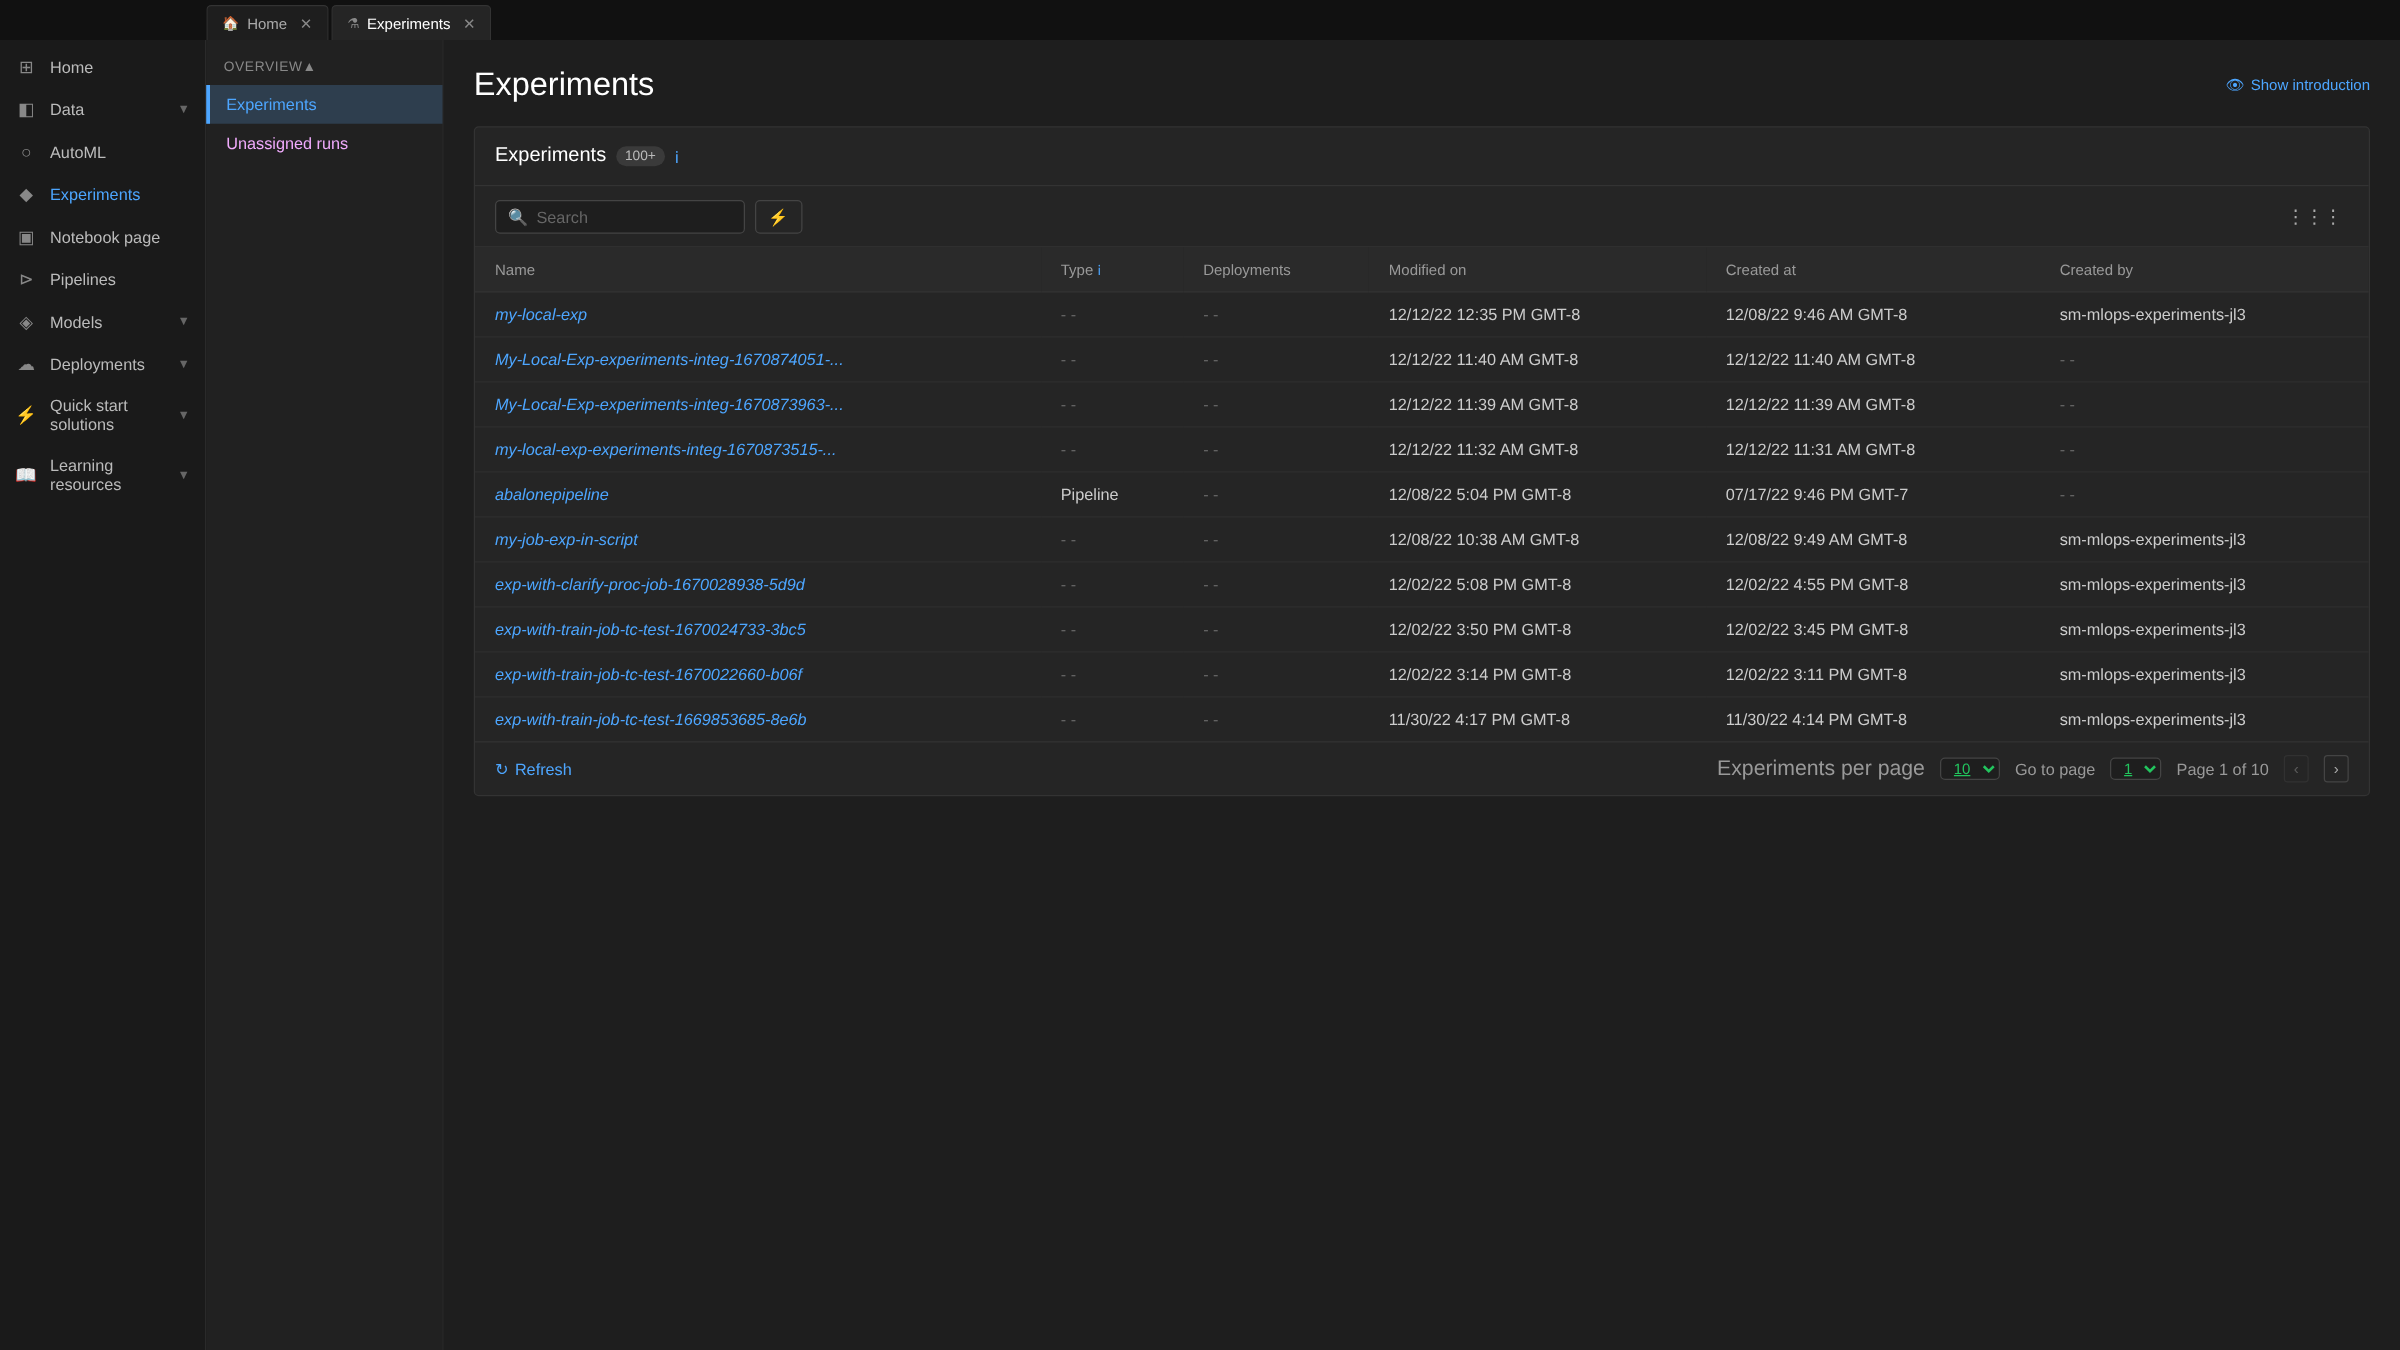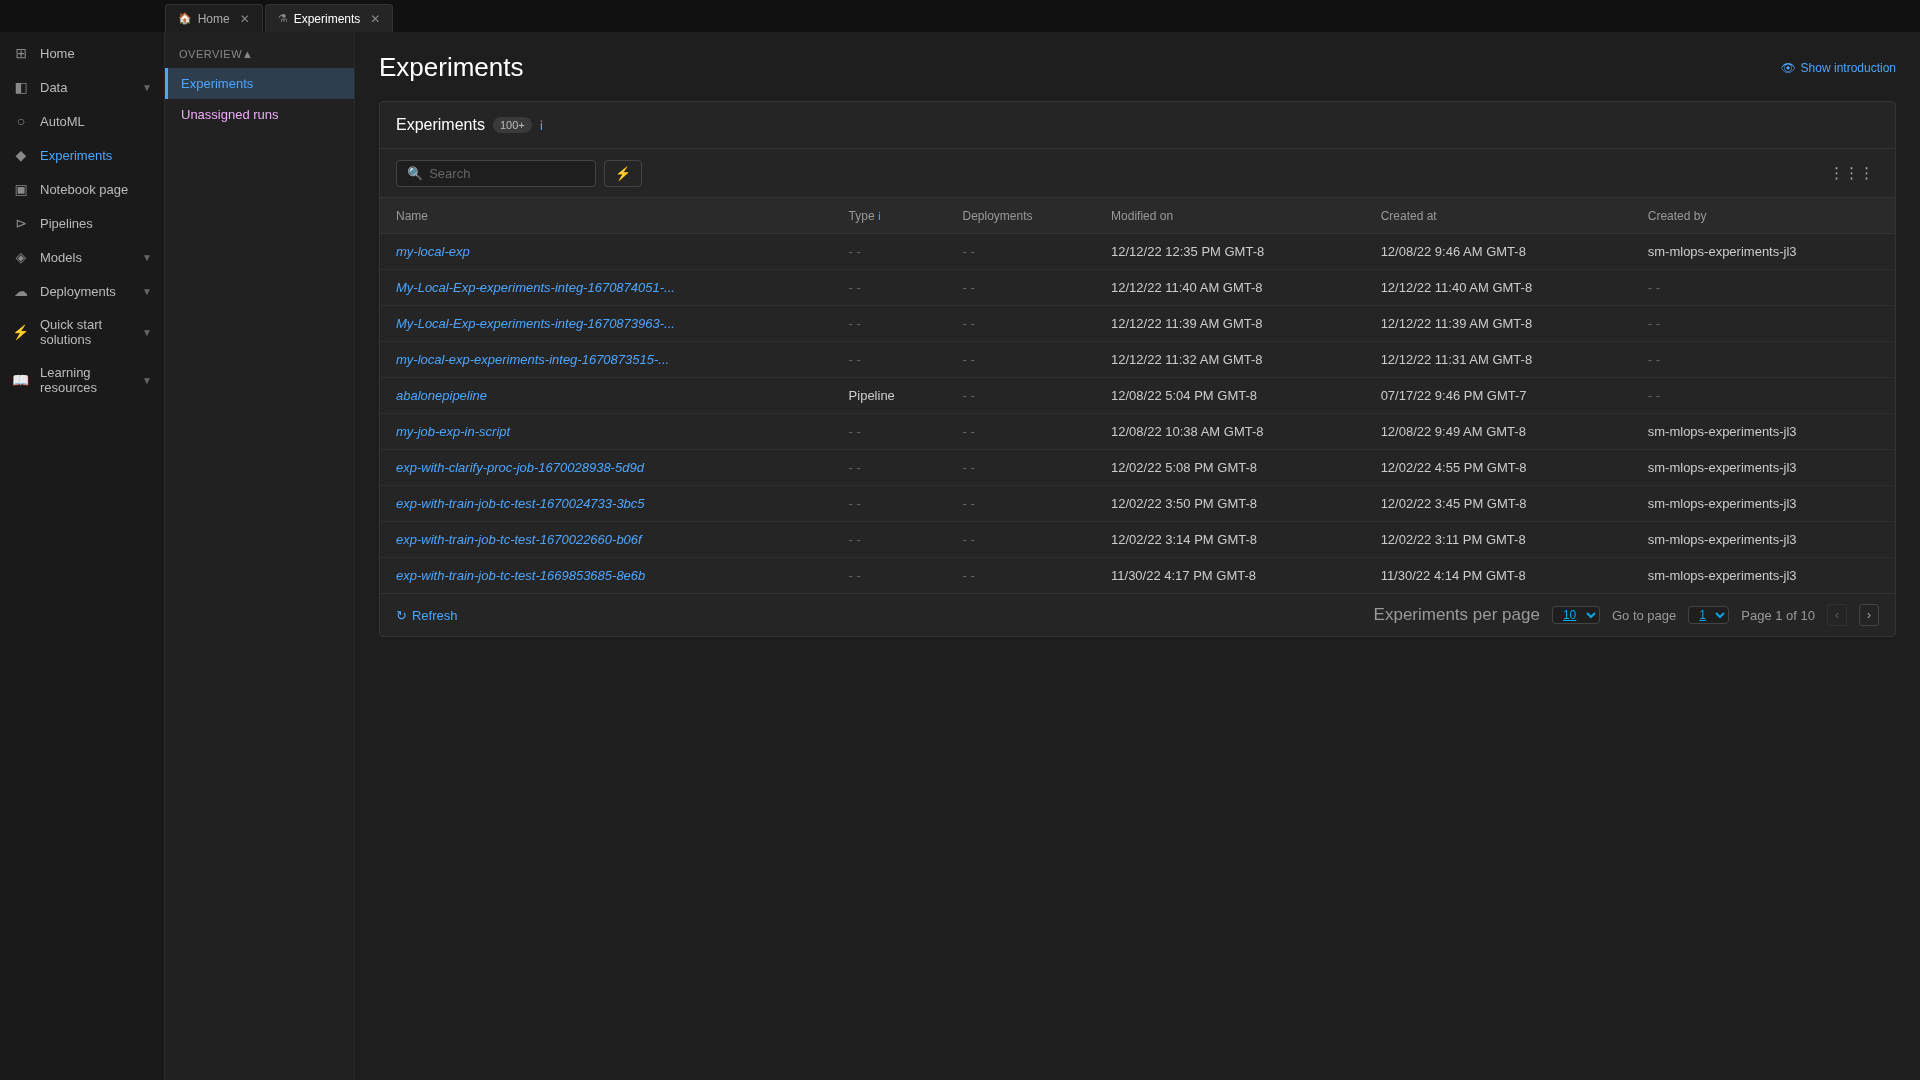--- a/index.html
+++ b/index.html
@@ -251,21 +251,21 @@
       font-size: 13px;
       background: transparent;
       border: none;
     }
     .footer-spacer { flex: 1; }
     .per-page-label { color: #999; font-size: 17px; }
     .footer-select {
       background: #1e1e1e;
       border: 1px solid #444;
       border-radius: 4px;
-      color: #0ea5e9;
+      color: #22c55e;
       padding: 0 6px;
       font-size: 12px;
       cursor: pointer;
       text-decoration: underline;
     }
     .go-to-label { color: #999; font-size: 13px; }
     .page-info { color: #999; font-size: 13px; }
     .page-nav-btn {
       background: transparent;
       border: 1px solid #444;

